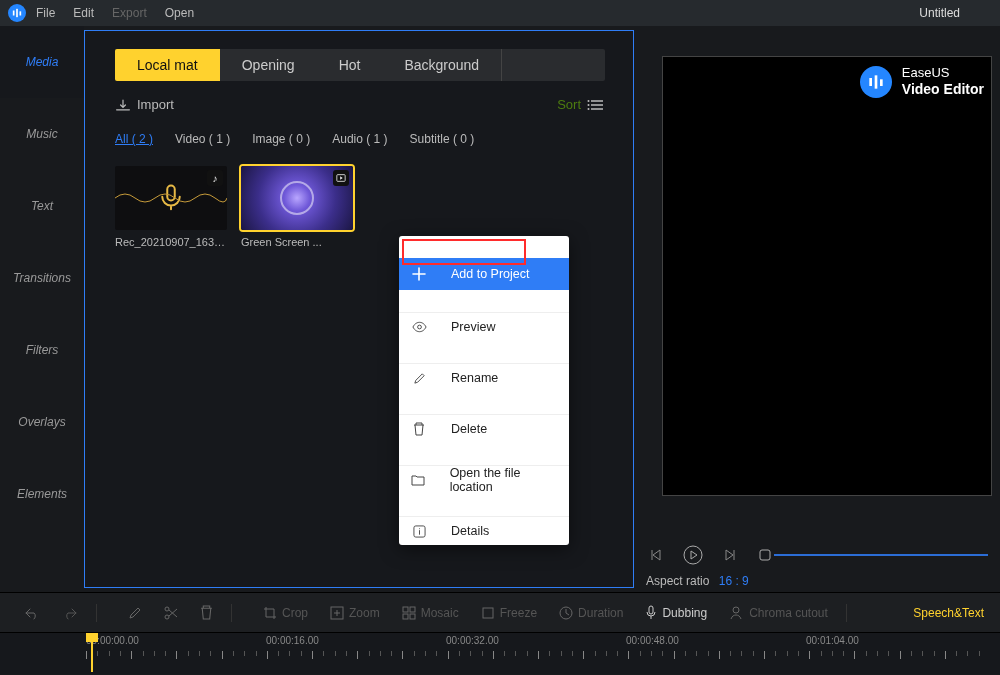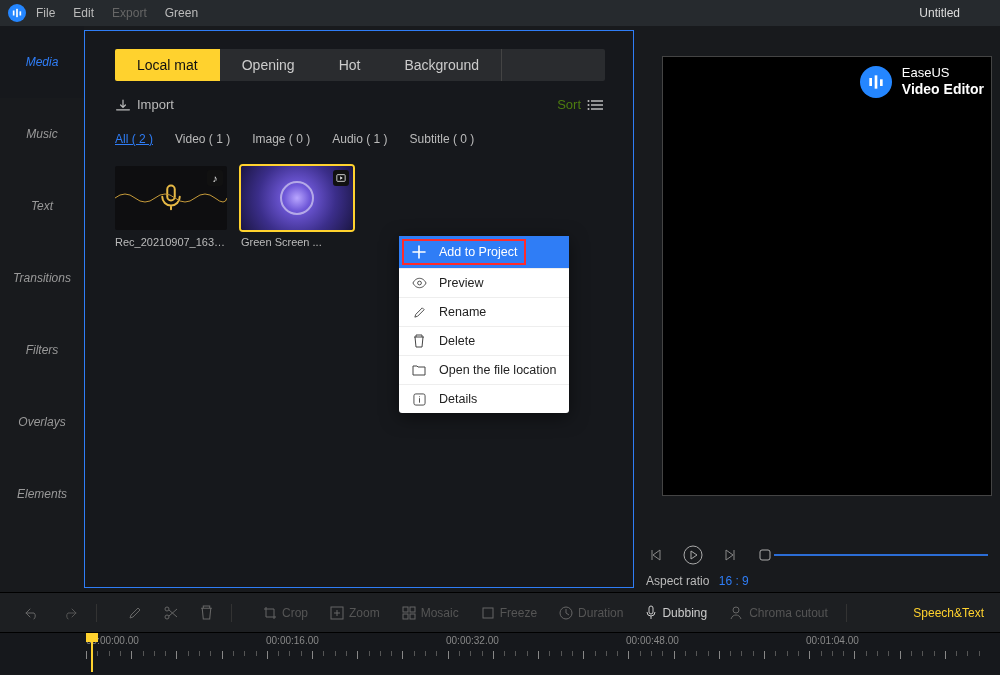--- a/index.html
+++ b/index.html
@@ -48,21 +48,21 @@
   .badge { position:absolute; top:4px; right:4px; width:16px; height:16px; background:#111; border-radius:3px; display:flex; align-items:center; justify-content:center; color:#eee; font-size:10px; }
   .micicon { width:30px; height:30px; }
   .wave { position:absolute; left:0; right:0; top:50%; height:20px; transform:translateY(-50%); }
 
   
   .swirl { width:100%; height:100%; background:radial-gradient(circle at 50% 50%, #b9a6ff 0%, #6f58d8 20%, #3b2e8a 60%, #1b1644 100%); position:relative; }
   .swirl::after { content:""; position:absolute; left:50%; top:50%; width:30px; height:30px; border:2px solid rgba(255,255,255,.5); border-radius:50%; transform:translate(-50%,-50%); }
 
   
   .ctxmenu { position:absolute; left:315px; top:210px; width:170px; background:#fff; color:#222; border-radius:3px; box-shadow:0 4px 18px rgba(0,0,0,.5); font-size:12.5px; z-index:50; }
-  .ctxmenu .row { display:flex; align-items:center; height:29px; padding:4px 12px; gap:12px; cursor:pointer; border-top:1px solid #eee; }
+  .ctxmenu .row { display:flex; align-items:center; height:29px; padding:4px 12px; gap:24px; cursor:pointer; border-top:1px solid #eee;margin-top:22px; }
   .ctxmenu .row:first-child { border-top:none; background:#2f7df6; color:#fff; height:32px; }
   .ctxmenu .row:first-child .ico { color:#fff; }
   .ctxmenu .ico { width:16px; display:flex; justify-content:center; color:#444; }
   .redframe { position:absolute; border:2px solid #ff2b2b; left:318px; top:213px; width:124px; height:26px; z-index:60; pointer-events:none; }
 
   
   .preview { flex:1; padding:20px 10px 10px 10px; position:relative; }
   .preview .canvas { position:absolute; right:8px; top:30px; width:330px; height:440px; border:1px solid #444; background:#000; }
   .brand { position:absolute; right:16px; top:40px; display:flex; align-items:center; gap:10px; color:#fff; z-index:5; }
   .brand .blogo { width:32px; height:32px; border-radius:50%; background:#2486ff; display:flex; align-items:center; justify-content:center; }
@@ -103,21 +103,21 @@
   <div class="logo">
     <svg viewBox="0 0 12 12">
         <rect x="1" y="3" width="2" height="6" fill="#fff"></rect>
         <rect x="5" y="1" width="2" height="10" fill="#fff"></rect>
         <rect x="9" y="4" width="2" height="5" fill="#fff"></rect>
       </svg>
   </div>
   <span class="mi">File</span>
   <span class="mi">Edit</span>
   <span class="mi disabled">Export</span>
-  <span class="mi">Green</span>
+  <span class="mi">Open</span>
   <span class="title">Untitled</span>
 </div>
 
 <div class="main">
 
   <div class="sidebar">
     <div class="item active">Media</div>
     <div class="item">Music</div>
     <div class="item">Text</div>
     <div class="item">Transitions</div>

